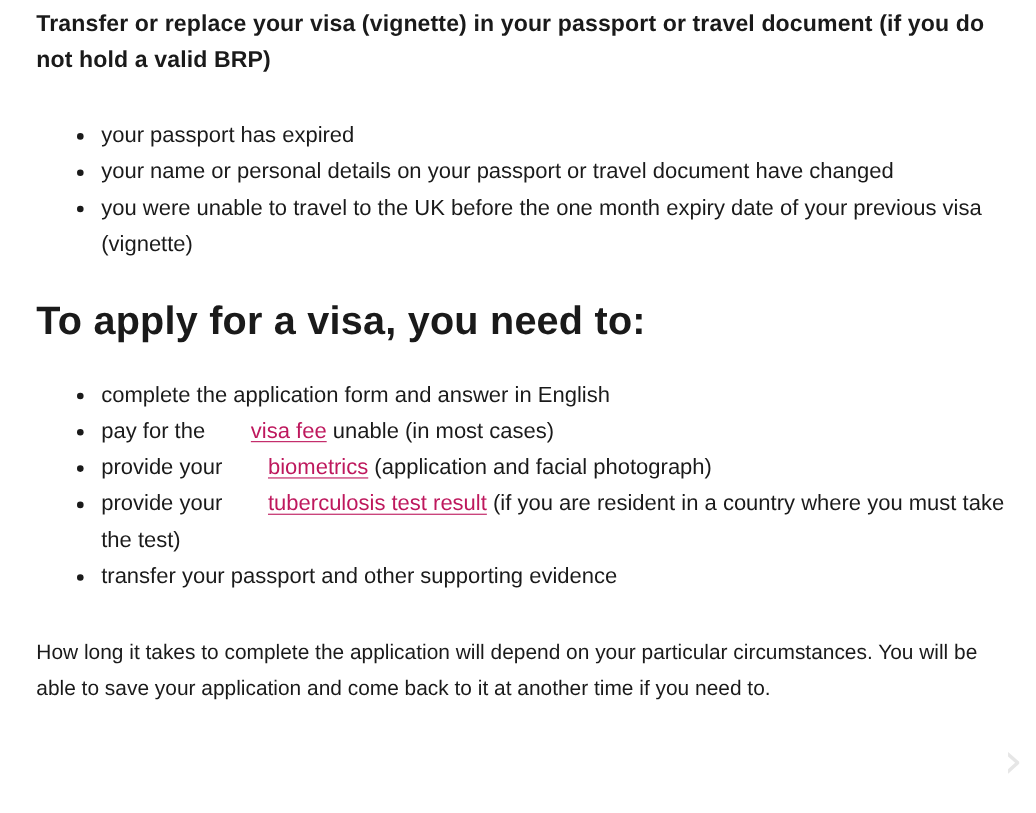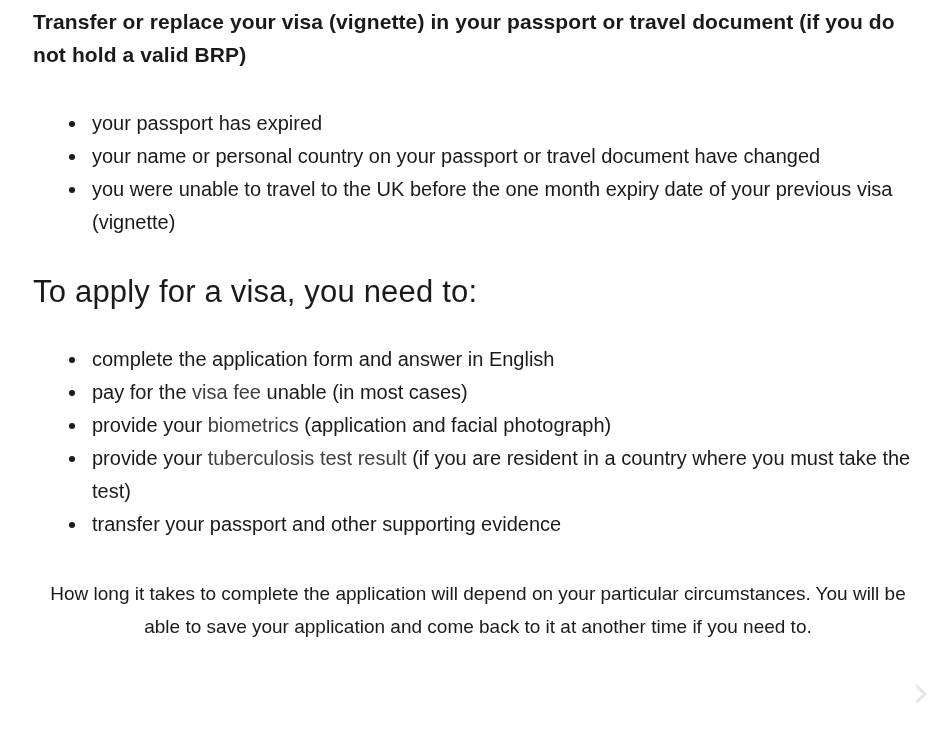--- a/index.html
+++ b/index.html
@@ -40,38 +40,39 @@
     padding: 0 0 0 55px;
     font-size: 20px;
     line-height: 33px;
     max-width: 860px;
   }
   ul.bullet-list li {
     margin: 0;
     padding-left: 4px;
   }
   h2.section-heading {
-    font-size: 31px;
+    font-size: 36px;
     line-height: 38px;
-    font-weight: 400;
+    font-weight: 700;
     margin: 34px 0 0 0;
     letter-spacing: 0.2px;
   }
   ul.steps-list {
     margin: 32px 0 0 0;
   }
   a.inline-link {
-    color: #404040;
+    color: #be185d;
+    text-decoration: underline;
     text-underline-offset: 3px;
     text-decoration-thickness: 1px;
     cursor: pointer;
+    margin-left: 36px;
   }
   p.outro {
     margin: 36px 0 0 0;
-    text-align: center;
   }
   .chevron-right {
     position: absolute;
     right: 4px;
     top: 668px;
     width: 34px;
     height: 48px;
     color: #e6e6e6;
     font-size: 44px;
     line-height: 48px;
@@ -85,21 +86,21 @@
 </head>
 <body>
 
 <main class="page">
 
   <h1 class="doc-title">Transfer or replace your visa (vignette) in your passport or travel document (if you do not hold a valid BRP)</h1>
 
 
   <ul class="bullet-list">
     <li>your passport has expired</li>
-    <li>your name or personal country on your passport or travel document have changed</li>
+    <li>your name or personal details on your passport or travel document have changed</li>
     <li>you were unable to travel to the UK before the one month expiry date of your previous visa (vignette)</li>
   </ul>
 
   <h2 class="section-heading">To apply for a visa, you need to:</h2>
 
   <ul class="bullet-list steps-list">
     <li><span>complete the application form and answer in English</span><span></span></li>
     <li><span>pay for the </span><a class="inline-link">visa fee</a><span> unable (in most cases)</span></li>
     <li><span>provide your </span><a class="inline-link">biometrics</a><span> (application and facial photograph)</span></li>
     <li><span>provide your </span><a class="inline-link">tuberculosis test result</a><span> (if you are resident in a country where you must take the test)</span></li>

